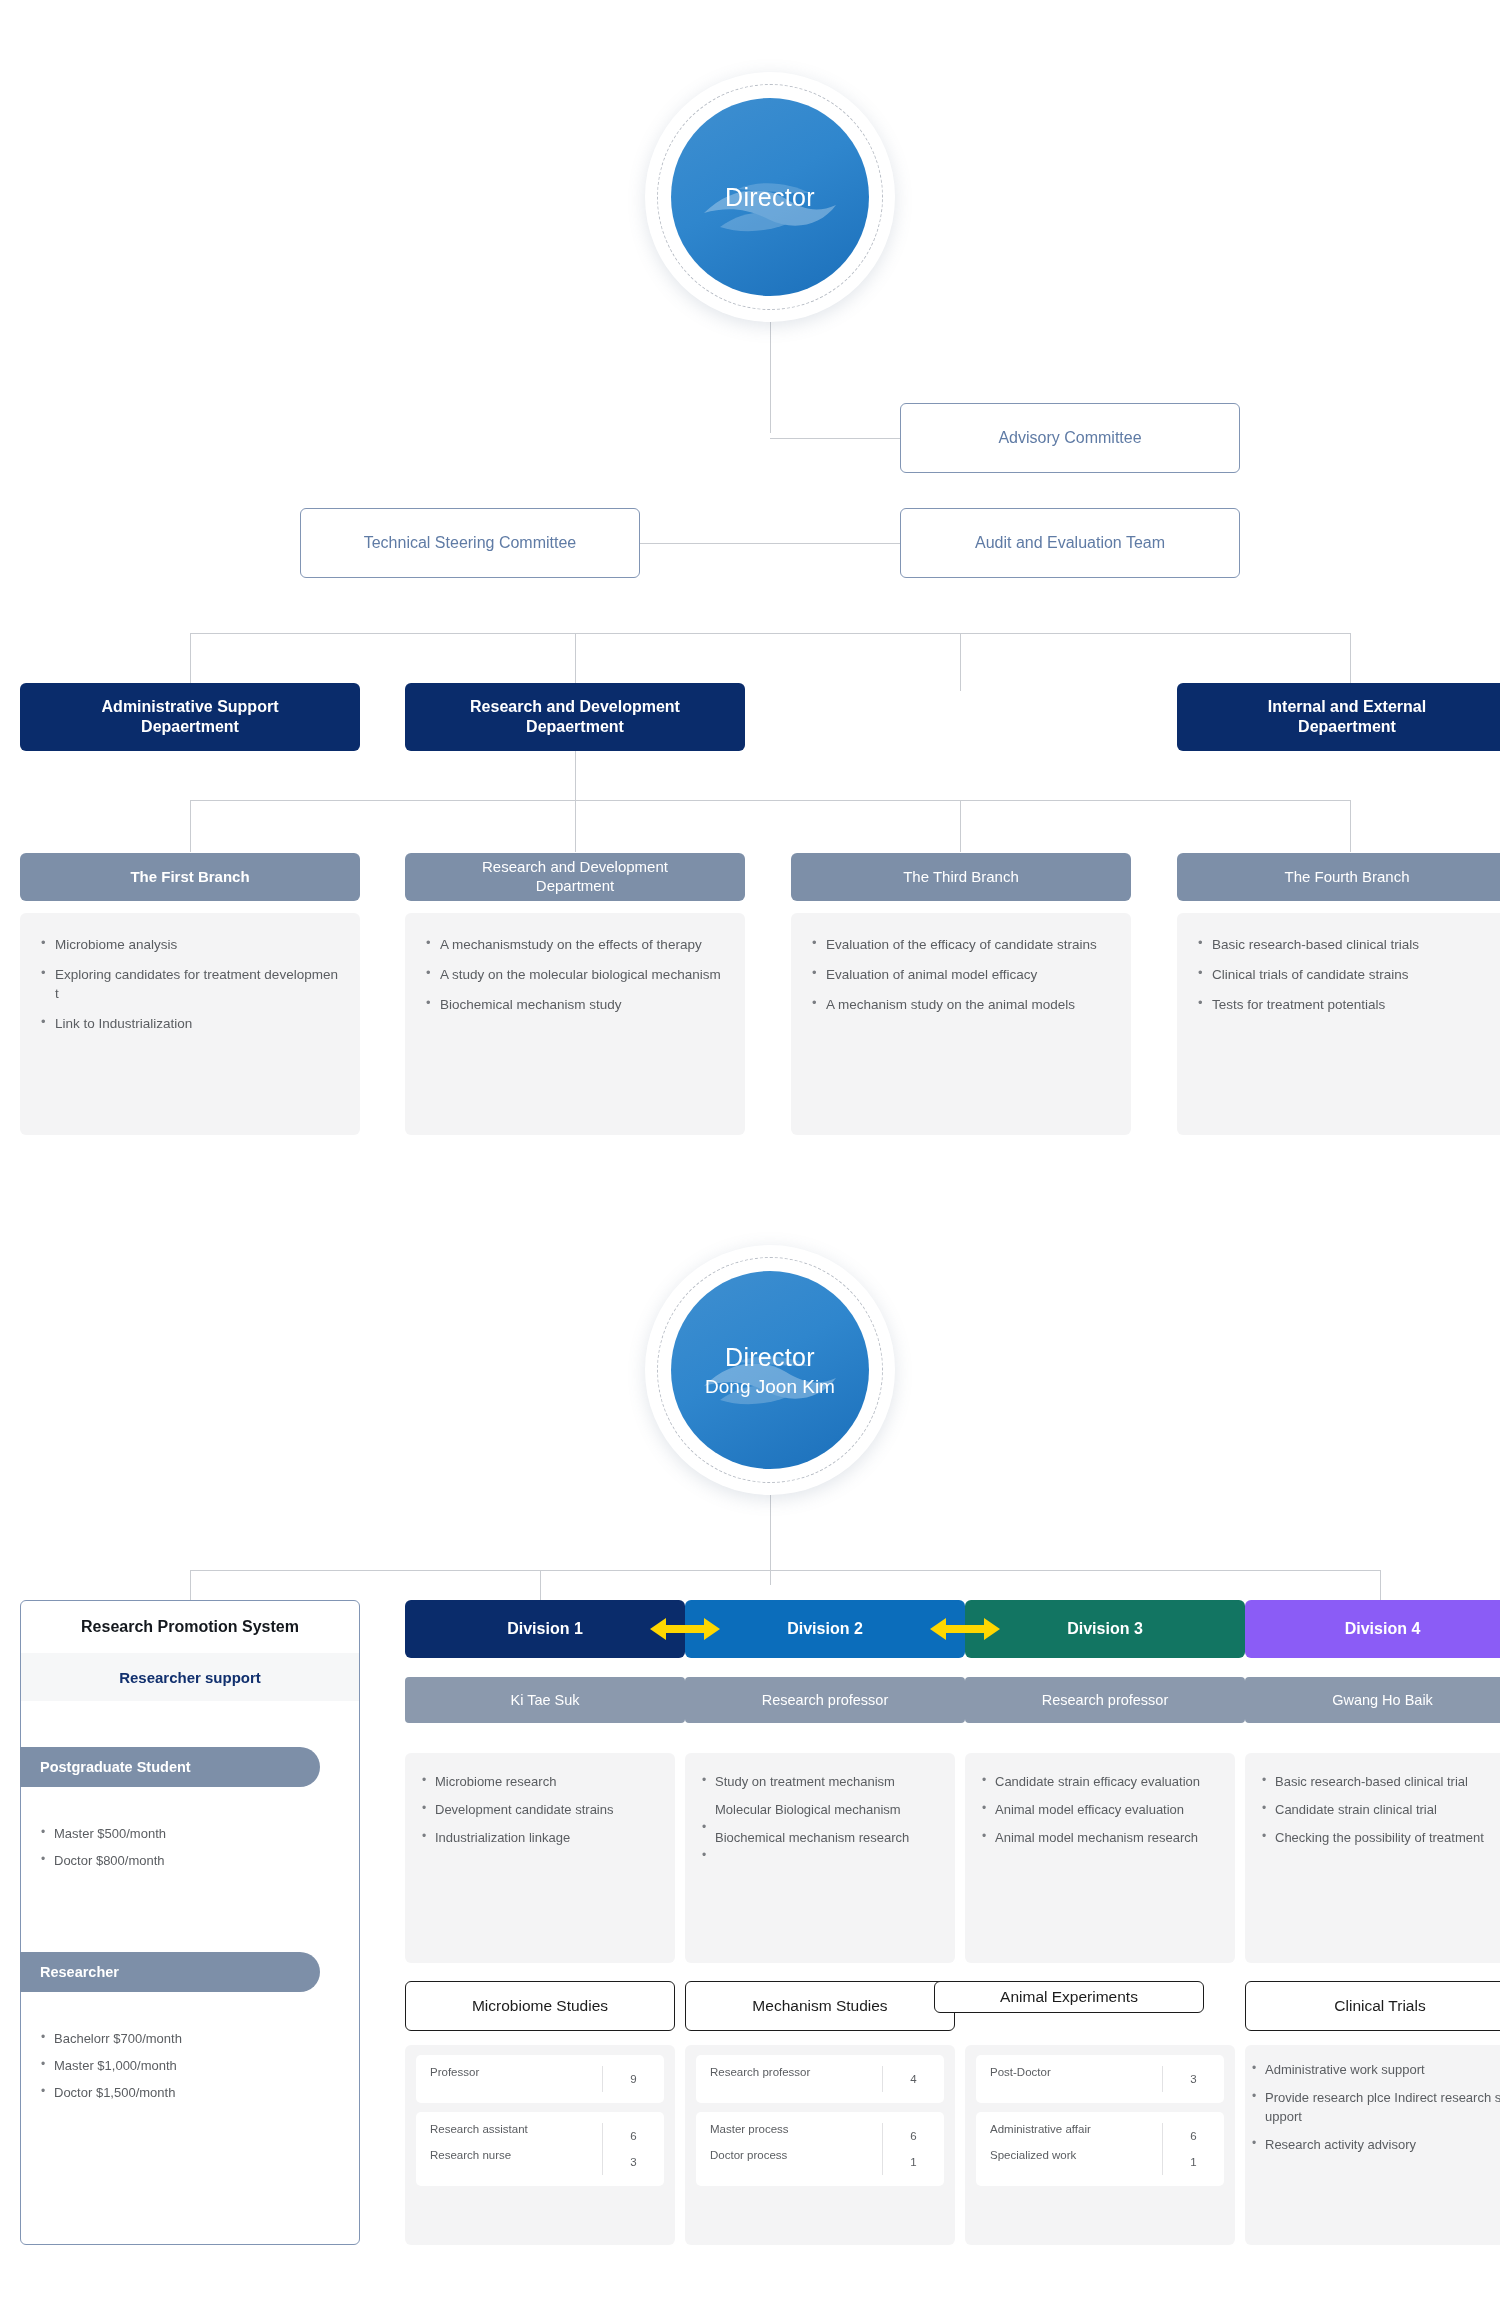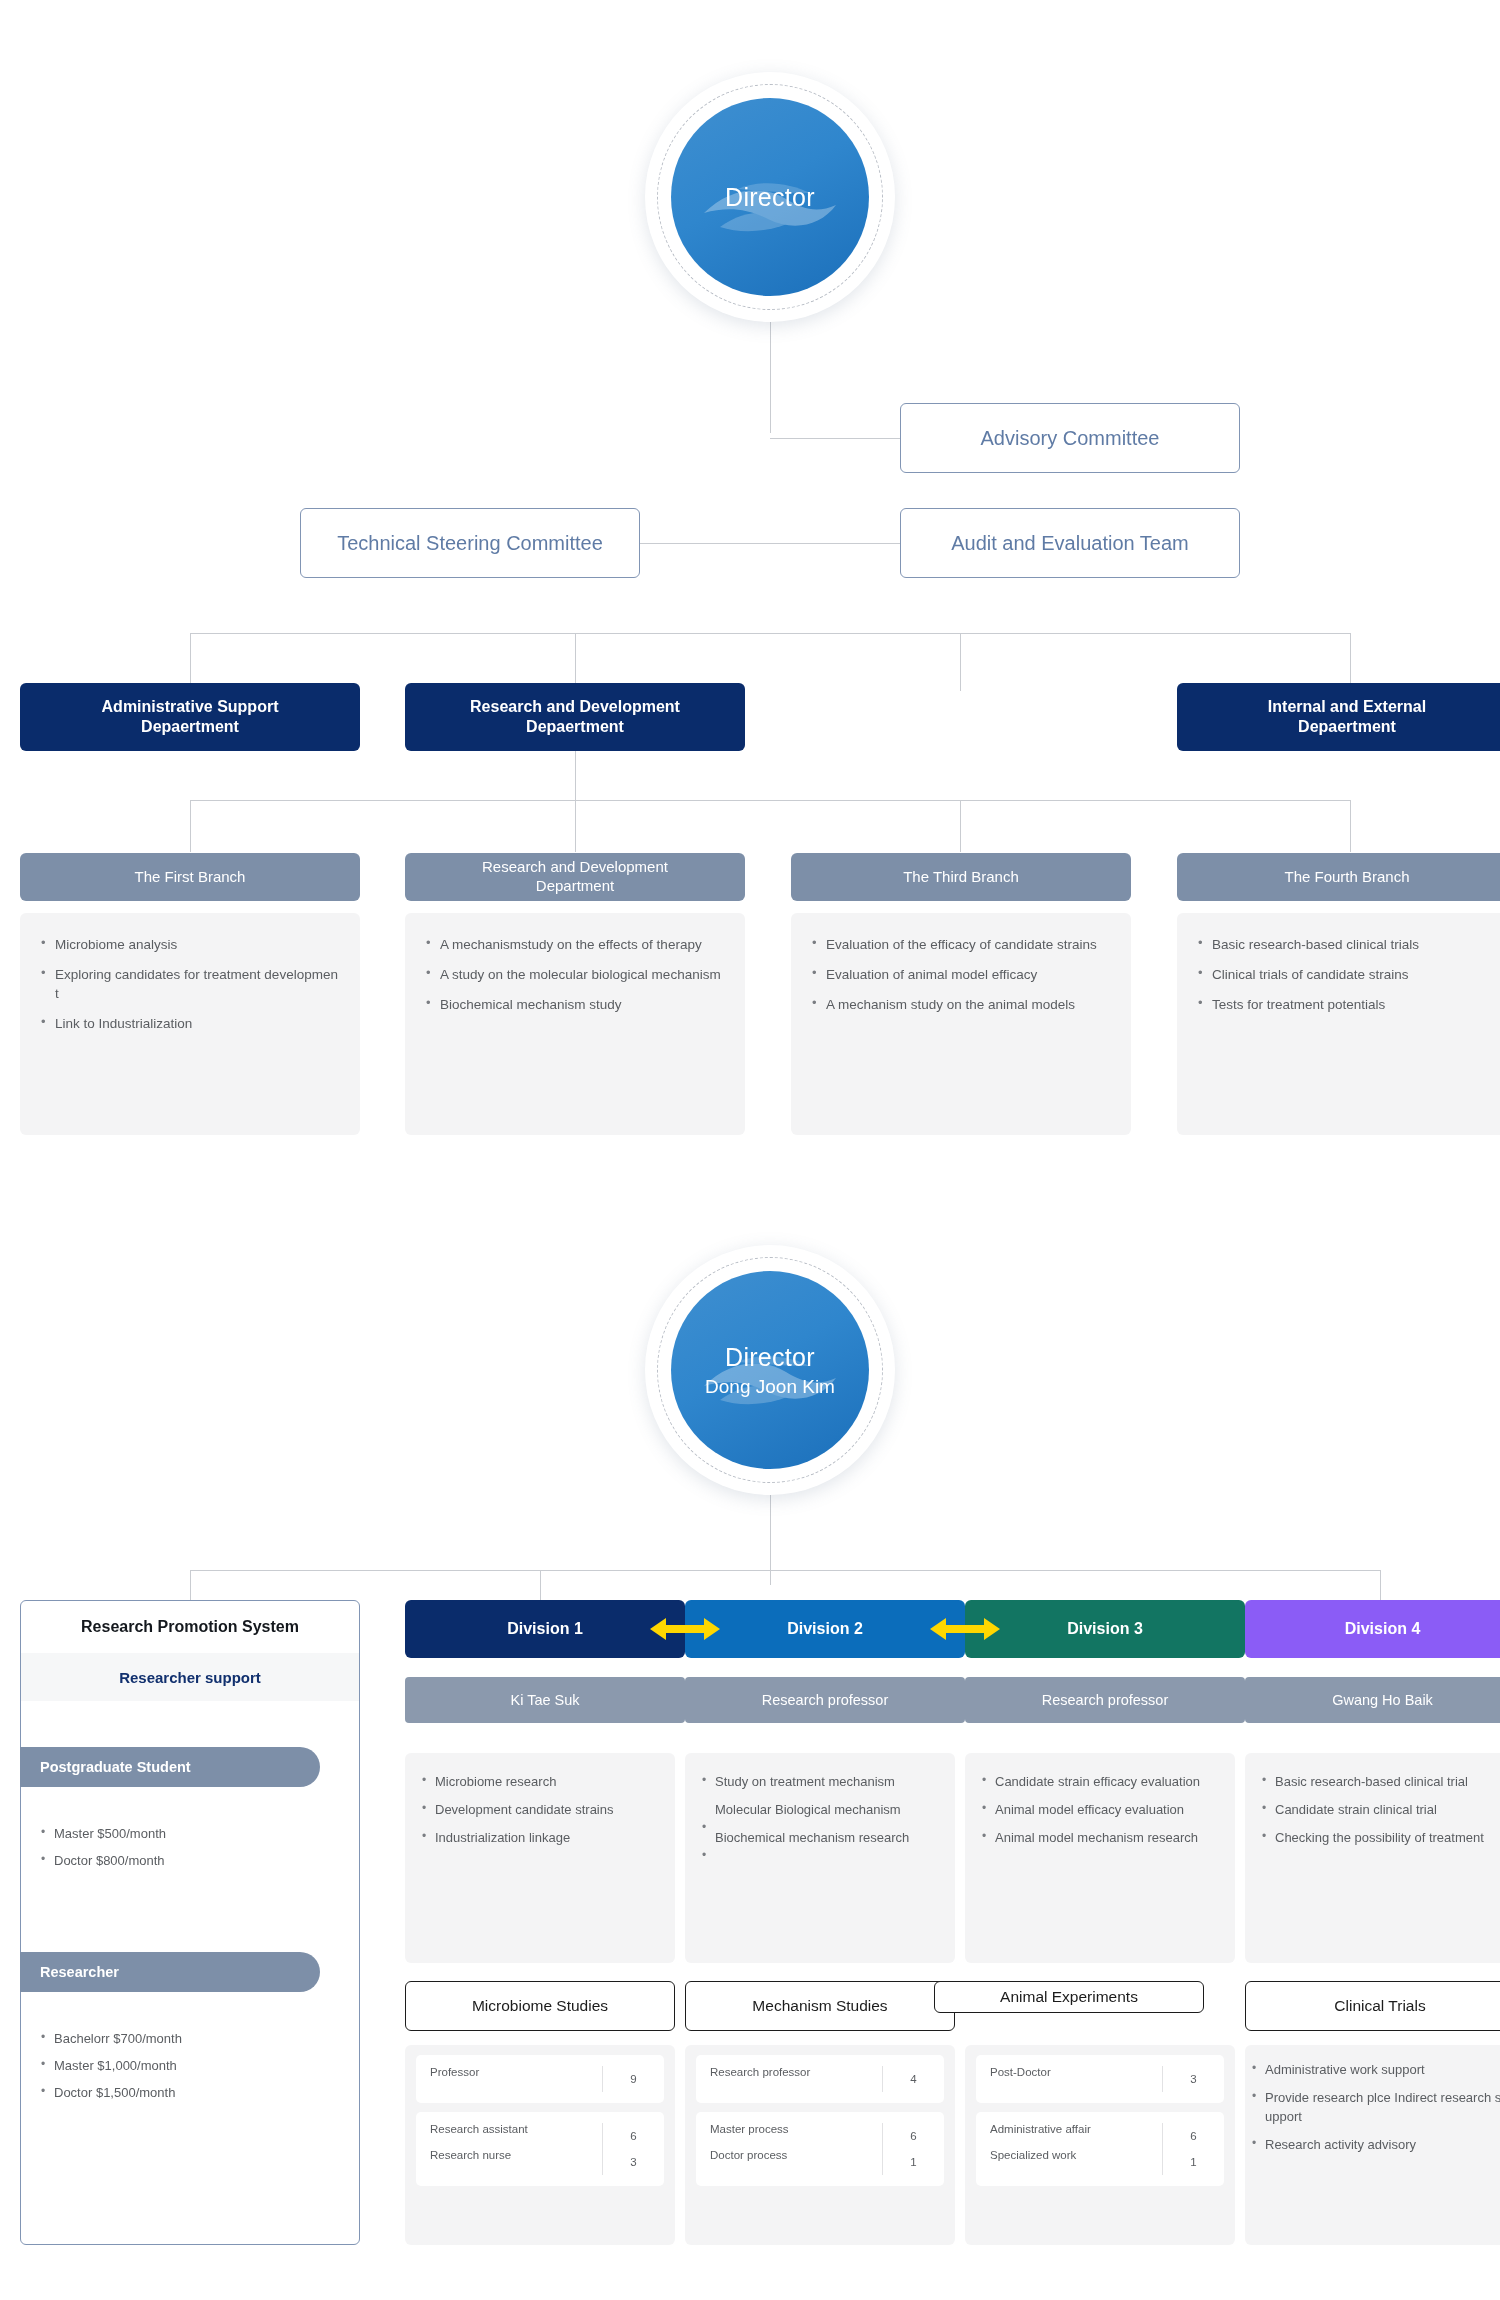--- a/index.html
+++ b/index.html
@@ -57,21 +57,21 @@
     position: relative; z-index: 2;
   }
 
   
   .committee {
     position: absolute;
     border: 1px solid #8195b4;
     border-radius: 6px;
     background: #fff;
     color: #5f7ba5;
-    font-size: 20px;
+    font-size: 16px;
     display: flex; align-items: center; justify-content: center;
     text-align: center;
   }
 
   
   .dept {
     position: absolute;
     background: #0a2c6b;
     color: #ffffff;
     border-radius: 6px;
@@ -303,21 +303,21 @@
   <div class="dept" style="left:385px; top:683px; width:340px; height:68px;">
     <span style="white-space:pre-line;">Research and Development
 Depaertment</span>
   </div>
   <div class="dept" style="left:1157px; top:683px; width:340px; height:68px;">
     <span style="white-space:pre-line;">Internal and External
 Depaertment</span>
   </div>
 
   <div class="branch-head" style="left:0px; top:853px; width:340px; height:48px;">
-    <span style="white-space:pre-line;">The First Branch</span>
+    <span style="white-space:pre-line;font-weight:bold;">The First Branch</span>
   </div>
   <div class="branch-head" style="left:385px; top:853px; width:340px; height:48px;">
     <span style="white-space:pre-line;">Research and Development
 Department</span>
   </div>
   <div class="branch-head" style="left:771px; top:853px; width:340px; height:48px;">
     <span style="white-space:pre-line;">The Third Branch</span>
   </div>
   <div class="branch-head" style="left:1157px; top:853px; width:340px; height:48px;">
     <span style="white-space:pre-line;">The Fourth Branch</span>

